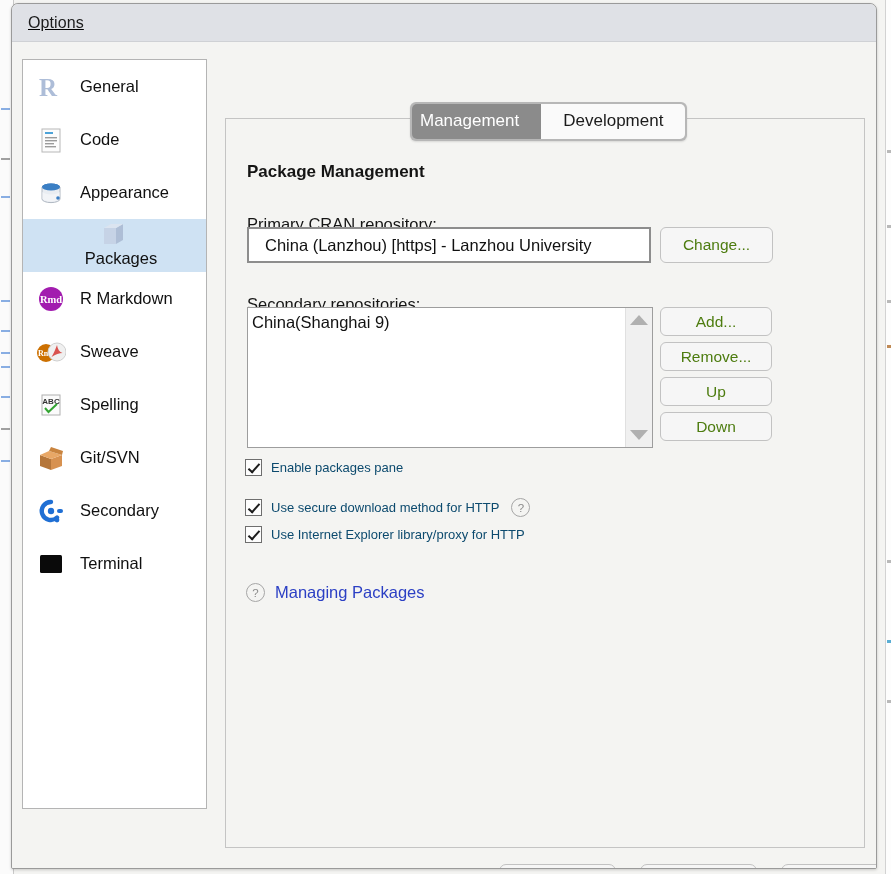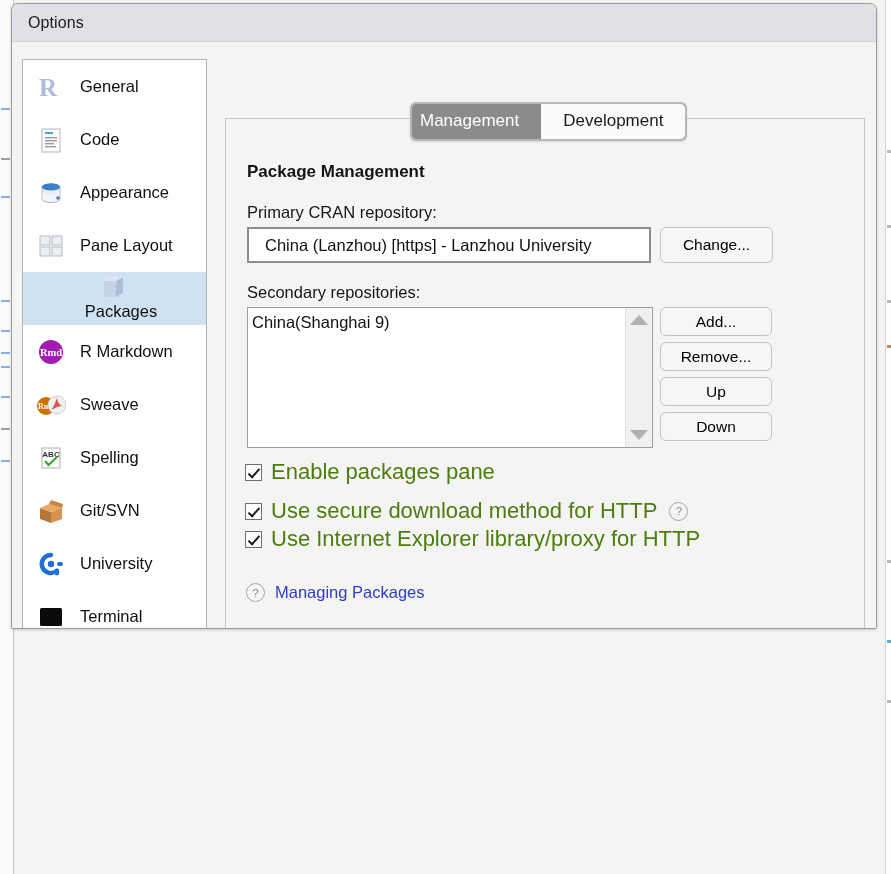--- a/index.html
+++ b/index.html
@@ -46,27 +46,28 @@
     left: 1px; width: 4px; height: 3px;
     background: #b9b9b9;
   }
 
   
   .dialog {
     position: absolute;
     left: 11px;
     top: 3px;
     width: 866px;
-    height: 626px;
+    height: 866px;
     background: #f2f3f2;
     border: 1px solid #9a9a9a;
     border-radius: 7px 7px 2px 2px;
     box-sizing: border-box;
     box-shadow: 0 1px 3px rgba(0,0,0,.18);
     overflow: hidden;
+    text-decoration: underline;
   }
   .titlebar {
     height: 38px;
     background: #dfe1e6;
     border-bottom: 1px solid #cfd1d5;
     border-radius: 6px 6px 0 0;
     display: flex;
     align-items: center;
     padding-left: 16px;
     box-sizing: border-box;
@@ -167,20 +168,21 @@
     position: absolute;
     left: 235px; top: 120px;
     font-size: 17px;
     font-weight: bold;
     color: #141414;
   }
   .field-label {
     position: absolute;
     font-size: 16.5px;
     color: #151515;
+    margin-top: 12px;
   }
   #lbl-primary { left: 235px; top: 161px; }
   #lbl-secondary { left: 235px; top: 241px; }
 
   .text-input {
     position: absolute;
     left: 235px; top: 185px;
     width: 404px; height: 36px;
     background: #ffffff;
     border: 2px solid #8d8d8d;
@@ -193,21 +195,21 @@
     color: #111;
     white-space: nowrap;
     cursor: text;
   }
 
   .btn {
     background: #f6f6f6;
     border: 1px solid #c2c2c2;
     border-radius: 6px;
     font-size: 15.5px;
-    color: #000000;
+    color: #4d7c0f;
     font-family: "Liberation Sans", sans-serif;
     cursor: default;
     display: flex;
     align-items: center;
     justify-content: center;
     box-sizing: border-box;
   }
 
   #btn-change {
     position: absolute;
@@ -288,22 +290,22 @@
   .checkbox.checked::after {
     content: "";
     position: absolute;
     left: 5px; top: 1px;
     width: 4px; height: 10px;
     border: solid #1c1c1c;
     border-width: 0 2px 2px 0;
     transform: rotate(42deg);
   }
   .chk-label {
-    font-size: 22px;
-    color: #4d7c0f;
+    font-size: 13px;
+    color: #0c4a6e;
     white-space: nowrap;
   }
   .help-badge {
     width: 17px; height: 17px;
     border-radius: 50%;
     border: 1px solid #a6a6a6;
     color: #8a8a8a;
     font-size: 11.5px;
     display: flex;
     align-items: center;
@@ -405,31 +407,20 @@
             <ellipse cx="15" cy="9" rx="9" ry="3.6" fill="#2f6fb5"></ellipse>
             <path d="M6 9 v12 a9 3.6 0 0 0 18 0 V9" fill="#e9edf2" stroke="#b0b8c2"></path>
             <ellipse cx="15" cy="9" rx="9" ry="3.6" fill="#3b7fc4"></ellipse>
             <path d="M6.5 14 a9 3.6 0 0 0 17 0 v7 a9 3.6 0 0 1 -17 0 z" fill="#f2f4f7"></path>
             <circle cx="22" cy="20" r="1.8" fill="#3b7fc4"></circle>
           </svg>
         </span>
         <span class="lbl">Appearance</span>
       </div>
 
-      <div class="side-item">
-        <span class="ico">
-          <svg viewBox="0 0 30 30">
-            <rect x="4" y="5" width="10" height="9" fill="#eceef1" stroke="#b5b9bf"></rect>
-            <rect x="16" y="5" width="10" height="9" fill="#eceef1" stroke="#b5b9bf"></rect>
-            <rect x="4" y="16" width="10" height="9" fill="#eceef1" stroke="#b5b9bf"></rect>
-            <rect x="16" y="16" width="10" height="9" fill="#eceef1" stroke="#b5b9bf"></rect>
-          </svg>
-        </span>
-        <span class="lbl">Pane Layout</span>
-      </div>
 
       <div class="side-item selected">
         <span class="ico">
           <svg viewBox="0 0 30 30">
             <polygon points="5,9 17,9 17,25 5,25" fill="#c6d3e6"></polygon>
             <polygon points="17,9 24,5 24,21 17,25" fill="#aebed6"></polygon>
             <polygon points="5,9 12,5 24,5 17,9" fill="#dbe4f0"></polygon>
           </svg>
         </span>
         <span class="lbl">Packages</span>
@@ -482,21 +473,21 @@
 
       <div class="side-item">
         <span class="ico">
           <svg viewBox="0 0 30 30">
             <path d="M15 6 a9 9 0 1 0 6 15.5" stroke="#1f6fd4" stroke-width="4.4" fill="none" stroke-linecap="round"></path>
             <circle cx="15" cy="15" r="3.2" fill="#1f6fd4"></circle>
             <rect x="21" y="13" width="6" height="4" rx="2" fill="#1f6fd4"></rect>
             <circle cx="21" cy="24" r="2.4" fill="#1f6fd4"></circle>
           </svg>
         </span>
-        <span class="lbl">University</span>
+        <span class="lbl">Secondary</span>
       </div>
 
       <div class="side-item">
         <span class="ico">
           <svg viewBox="0 0 30 30">
               <rect x="4" y="6" width="22" height="18" rx="1.5" fill="#0a0a0a"></rect>
             </svg>
         </span>
         <span class="lbl">Terminal</span>
       </div>

